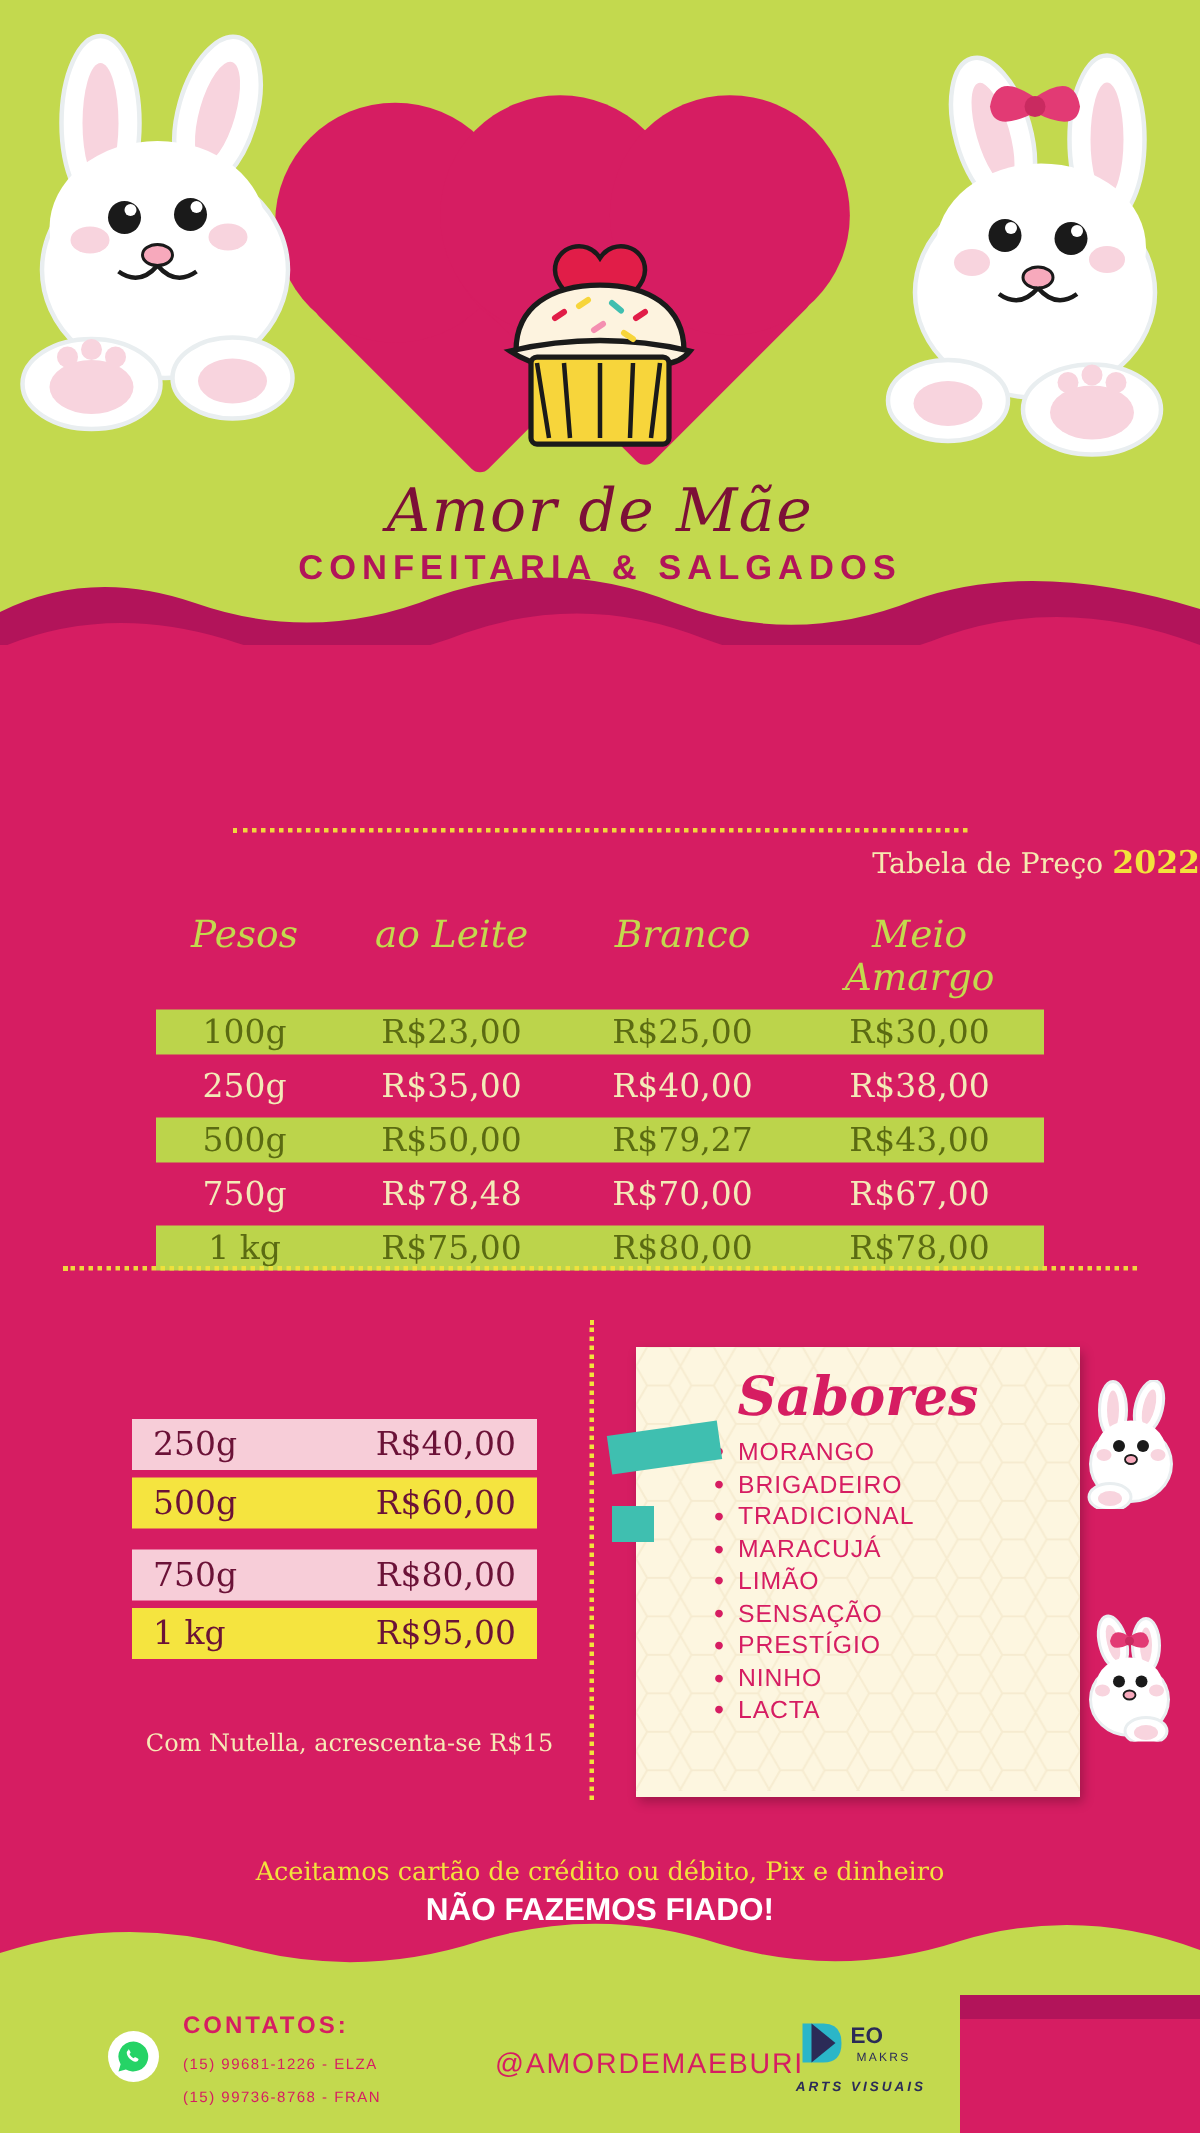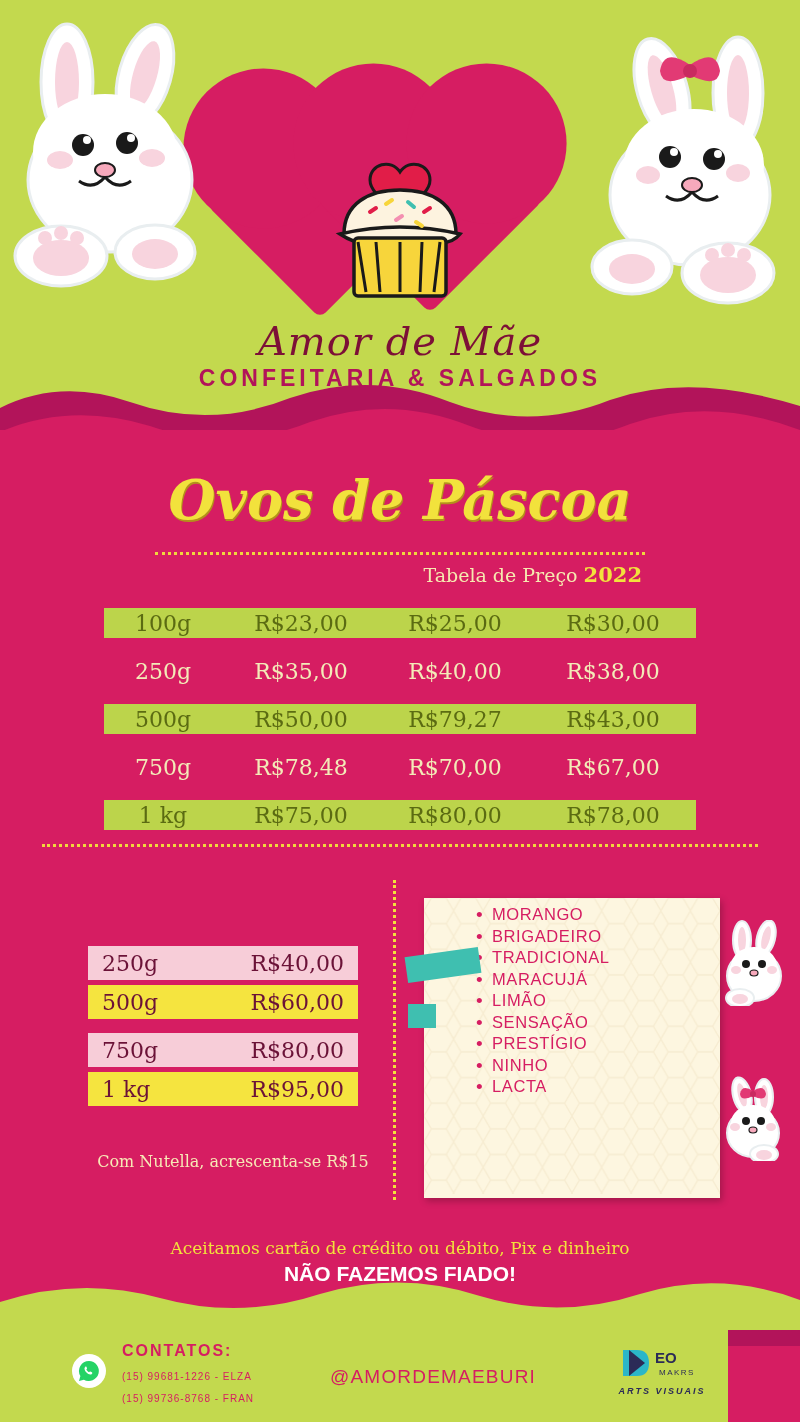--- a/index.html
+++ b/index.html
@@ -133,21 +133,20 @@
   }
   .dotline.t1 { top: 552px; left: 155px; width: 490px; }
   .dotline.t2 { top: 844px; left: 42px;  width: 716px; }
 
   .tabela-preco {
     position: absolute;
     top: 562px;
     left: 0;
     width: 800px;
     text-align: right;
-    padding-right: 158px;
     color: #f6e9b0;
     font-size: 19px;
     font-family: "DejaVu Serif", serif;
   }
   .tabela-preco b { color: #f2e23c; font-size: 21px; }
 
   
   .ptable {
     position: absolute;
     top: 608px;
@@ -162,21 +161,21 @@
     font-family: "DejaVu Serif", serif;
     font-style: italic;
     color: #c3d94e;
     font-size: 25px;
     text-align: center;
     padding-bottom: 7px;
   }
   .ptable .trow {
     height: 30px;
     align-items: center;
-    margin-bottom: 18px;
+    margin-bottom: 6px;
   }
   .ptable .trow.shade { background: #bcd44b; }
   .ptable .trow > div {
     font-family: "DejaVu Serif", serif;
     font-size: 22px;
     text-align: center;
     color: #5b6b12;
   }
   .ptable .trow:not(.shade) > div { color: #f3ebb8; }
   .c0 { width: 118px; }
@@ -318,21 +317,21 @@
     text-align: center;
     color: #fff;
     font-size: 21px;
     font-weight: bold;
   }
 
   
   .footer {
     position: absolute;
     left: 0; bottom: 0;
-    width: 728px;
+    width: 640px;
     height: 106px;
     background: #c3d94e;
   }
   .footer-wave-dark {
     position: absolute;
     left: 0; bottom: 76px;
     width: 800px; height: 60px;
   }
   .footer-wave-light {
     position: absolute;
@@ -484,27 +483,32 @@
     <div class="brand-sub">CONFEITARIA &amp; SALGADOS</div>
 
     <svg class="wave-pink-dark" viewBox="0 0 800 70" preserveAspectRatio="none">
       <path d="M0 30 Q 60 0 130 24 Q 210 52 290 20 Q 370 -8 450 24 Q 530 54 610 22 Q 690 -6 800 28 L800 70 L0 70 Z" fill="#b2145a"></path>
     </svg>
     <svg class="wave-pink-light" viewBox="0 0 800 70" preserveAspectRatio="none">
       <path d="M0 34 Q 70 4 150 28 Q 230 56 310 24 Q 390 -4 470 28 Q 550 58 630 26 Q 710 -2 800 32 L800 70 L0 70 Z" fill="#d61d62"></path>
     </svg>
   </div>
 
-  <div class="title-ovos">Ovos de Páscoa</div>
   <div class="dotline t1"></div>
   <div class="tabela-preco">
     <span>Tabela de Preço </span><b>2022</b>
   </div>
 
   <div class="ptable">
+    <div class="thead">
+      <div class="c0">Pesos</div>
+      <div class="c1">ao Leite</div>
+      <div class="c2">Branco</div>
+      <div class="c3">Meio Amargo</div>
+    </div>
 
     <div class="trow shade">
       <div class="c0">100g</div>
       <div class="c1">R$23,00</div>
       <div class="c2">R$25,00</div>
       <div class="c3">R$30,00</div>
     </div>
     <div class="trow">
       <div class="c0">250g</div>
       <div class="c1">R$35,00</div>
@@ -557,20 +561,21 @@
 
   <div class="sabores-card">
     <svg class="hexpattern" viewBox="0 0 300 300" preserveAspectRatio="none">
       <defs>
         <pattern id="hex" width="30" height="26" patternUnits="userSpaceOnUse">
           <path d="M7.5 0 L22.5 0 L30 13 L22.5 26 L7.5 26 L0 13 Z" fill="none" stroke="#f0e2c2" stroke-width="1.4"></path>
         </pattern>
       </defs>
       <rect width="300" height="300" fill="url(#hex)"></rect>
     </svg>
+    <div class="sabores-title">Sabores</div>
     <ul class="sabores-list">
       <li>MORANGO</li>
       <li>BRIGADEIRO</li>
       <li>TRADICIONAL</li>
       <li>MARACUJÁ</li>
       <li>LIMÃO</li>
       <li>SENSAÇÃO</li>
       <li>PRESTÍGIO</li>
       <li>NINHO</li>
       <li>LACTA</li>

